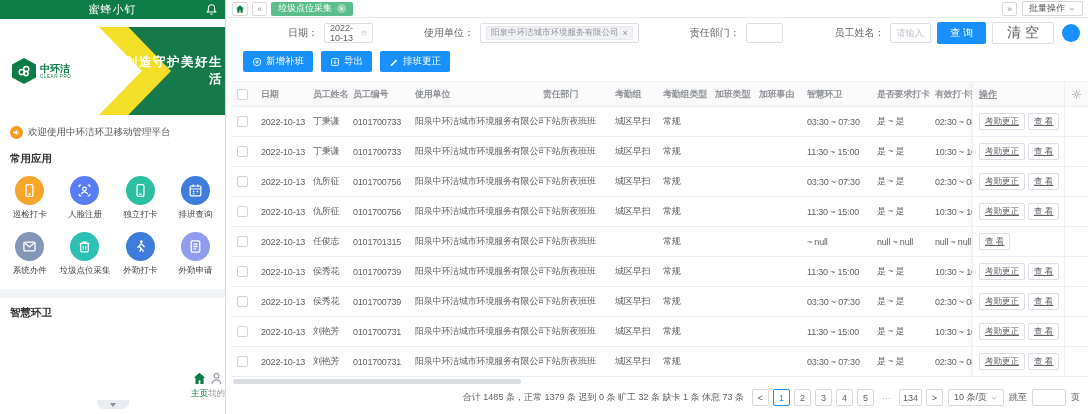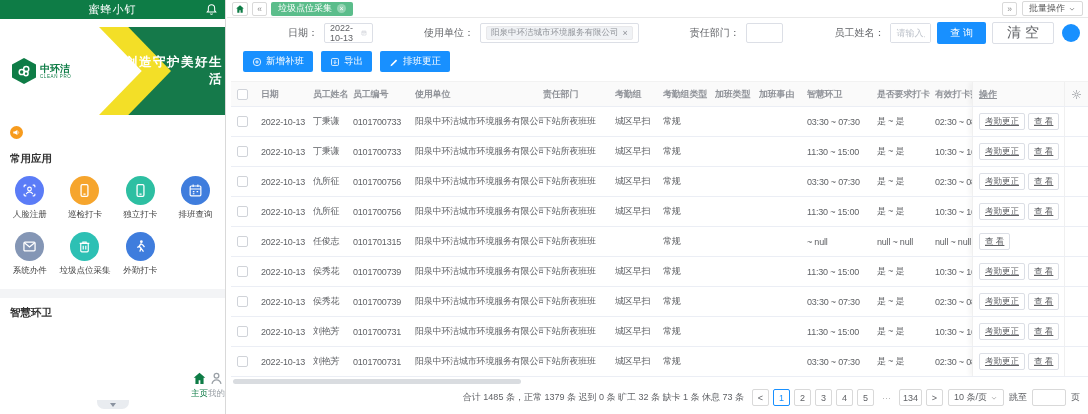--- a/index.html
+++ b/index.html
@@ -128,44 +128,45 @@
     <div class="slogan">创造守护美好生活</div>
   </div>
 
   <div class="announce">
     <span class="announce-icon">
         <svg viewBox="0 0 14 14" fill="currentColor">
           <path d="M2 5.4v3.2h2.2L8.4 11V3L4.2 5.4H2z"></path>
           <path d="M9.6 5.2a2.6 2.6 0 0 1 0 3.6" fill="none" stroke="currentColor" stroke-width="1"></path>
         </svg>
       </span>
+    <span>欢迎使用中环洁环卫移动管理平台</span>
   </div>
 
   <div class="section-title">常用应用</div>
   <div class="app-grid">
+      <div class="app-item">
+        <div class="app-circle" style="background: rgb(246, 165, 45);">
+          <svg viewBox="0 0 14 14" fill="none" stroke="currentColor" stroke-width="1.2">
+            <rect x="3.8" y="1.5" width="6.4" height="11" rx="1.2"></rect>
+            <path d="M6 10.4h2"></path>
+          </svg>
+        </div>
+        <div class="app-label">巡检打卡</div>
+      </div>
       <div class="app-item">
         <div class="app-circle" style="background: rgb(91, 124, 247);">
           <svg viewBox="0 0 14 14" fill="none" stroke="currentColor" stroke-width="1.1">
             <path d="M2 4V2.8A.8.8 0 0 1 2.8 2H4M10 2h1.2a.8.8 0 0 1 .8.8V4M12 10v1.2a.8.8 0 0 1-.8.8H10M4 12H2.8a.8.8 0 0 1-.8-.8V10"></path>
             <circle cx="7" cy="5.6" r="1.7"></circle>
             <path d="M3.9 10.4c.6-1.4 1.7-2.2 3.1-2.2s2.5.8 3.1 2.2"></path>
           </svg>
         </div>
         <div class="app-label">人脸注册</div>
       </div>
       <div class="app-item">
-        <div class="app-circle" style="background: rgb(246, 165, 45);">
-          <svg viewBox="0 0 14 14" fill="none" stroke="currentColor" stroke-width="1.2">
-            <rect x="3.8" y="1.5" width="6.4" height="11" rx="1.2"></rect>
-            <path d="M6 10.4h2"></path>
-          </svg>
-        </div>
-        <div class="app-label">巡检打卡</div>
-      </div>
-      <div class="app-item">
         <div class="app-circle" style="background: rgb(45, 191, 162);">
           <svg viewBox="0 0 14 14" fill="none" stroke="currentColor" stroke-width="1.2">
             <rect x="3.8" y="1.5" width="6.4" height="11" rx="1.2"></rect>
             <path d="M6 10.4h2"></path>
           </svg>
         </div>
         <div class="app-label">独立打卡</div>
       </div>
       <div class="app-item">
         <div class="app-circle" style="background: rgb(63, 125, 221);">
@@ -196,20 +197,29 @@
         <div class="app-label">垃圾点位采集</div>
       </div>
       <div class="app-item">
         <div class="app-circle" style="background: rgb(63, 125, 221);">
           <svg viewBox="0 0 14 14" fill="none" stroke="currentColor" stroke-width="1.2">
             <circle cx="7.8" cy="2.5" r="1.3" fill="currentColor" stroke="none"></circle>
             <path d="M7.4 4.4 5.8 6.8l1.6 1.8-1 3.2M7.4 4.4l2 1.3 1.3 1.9M5.8 6.8 4 8M7.4 8.6l2.4 3.2"></path>
           </svg>
         </div>
         <div class="app-label">外勤打卡</div>
+      </div>
+      <div class="app-item">
+        <div class="app-circle" style="background: rgb(143, 156, 240);">
+          <svg viewBox="0 0 14 14" fill="none" stroke="currentColor" stroke-width="1.2">
+            <rect x="3" y="1.8" width="8" height="10.4" rx="1"></rect>
+            <path d="M5 4.8h4M5 7h4M5 9.2h2.5"></path>
+          </svg>
+        </div>
+        <div class="app-label">外勤申请</div>
       </div>
     </div>
 
   <div class="lp-divider"></div>
   <div class="section-title" style="padding-top:8px;">智慧环卫</div>
 
   <div class="lp-nav">
     <div class="nav-item active">
       <span class="nav-ic-home" style="display: flex; width: 15px; height: 15px;">
           <svg viewBox="0 0 14 14" fill="currentColor" style="width: 100%; height: 100%;">

